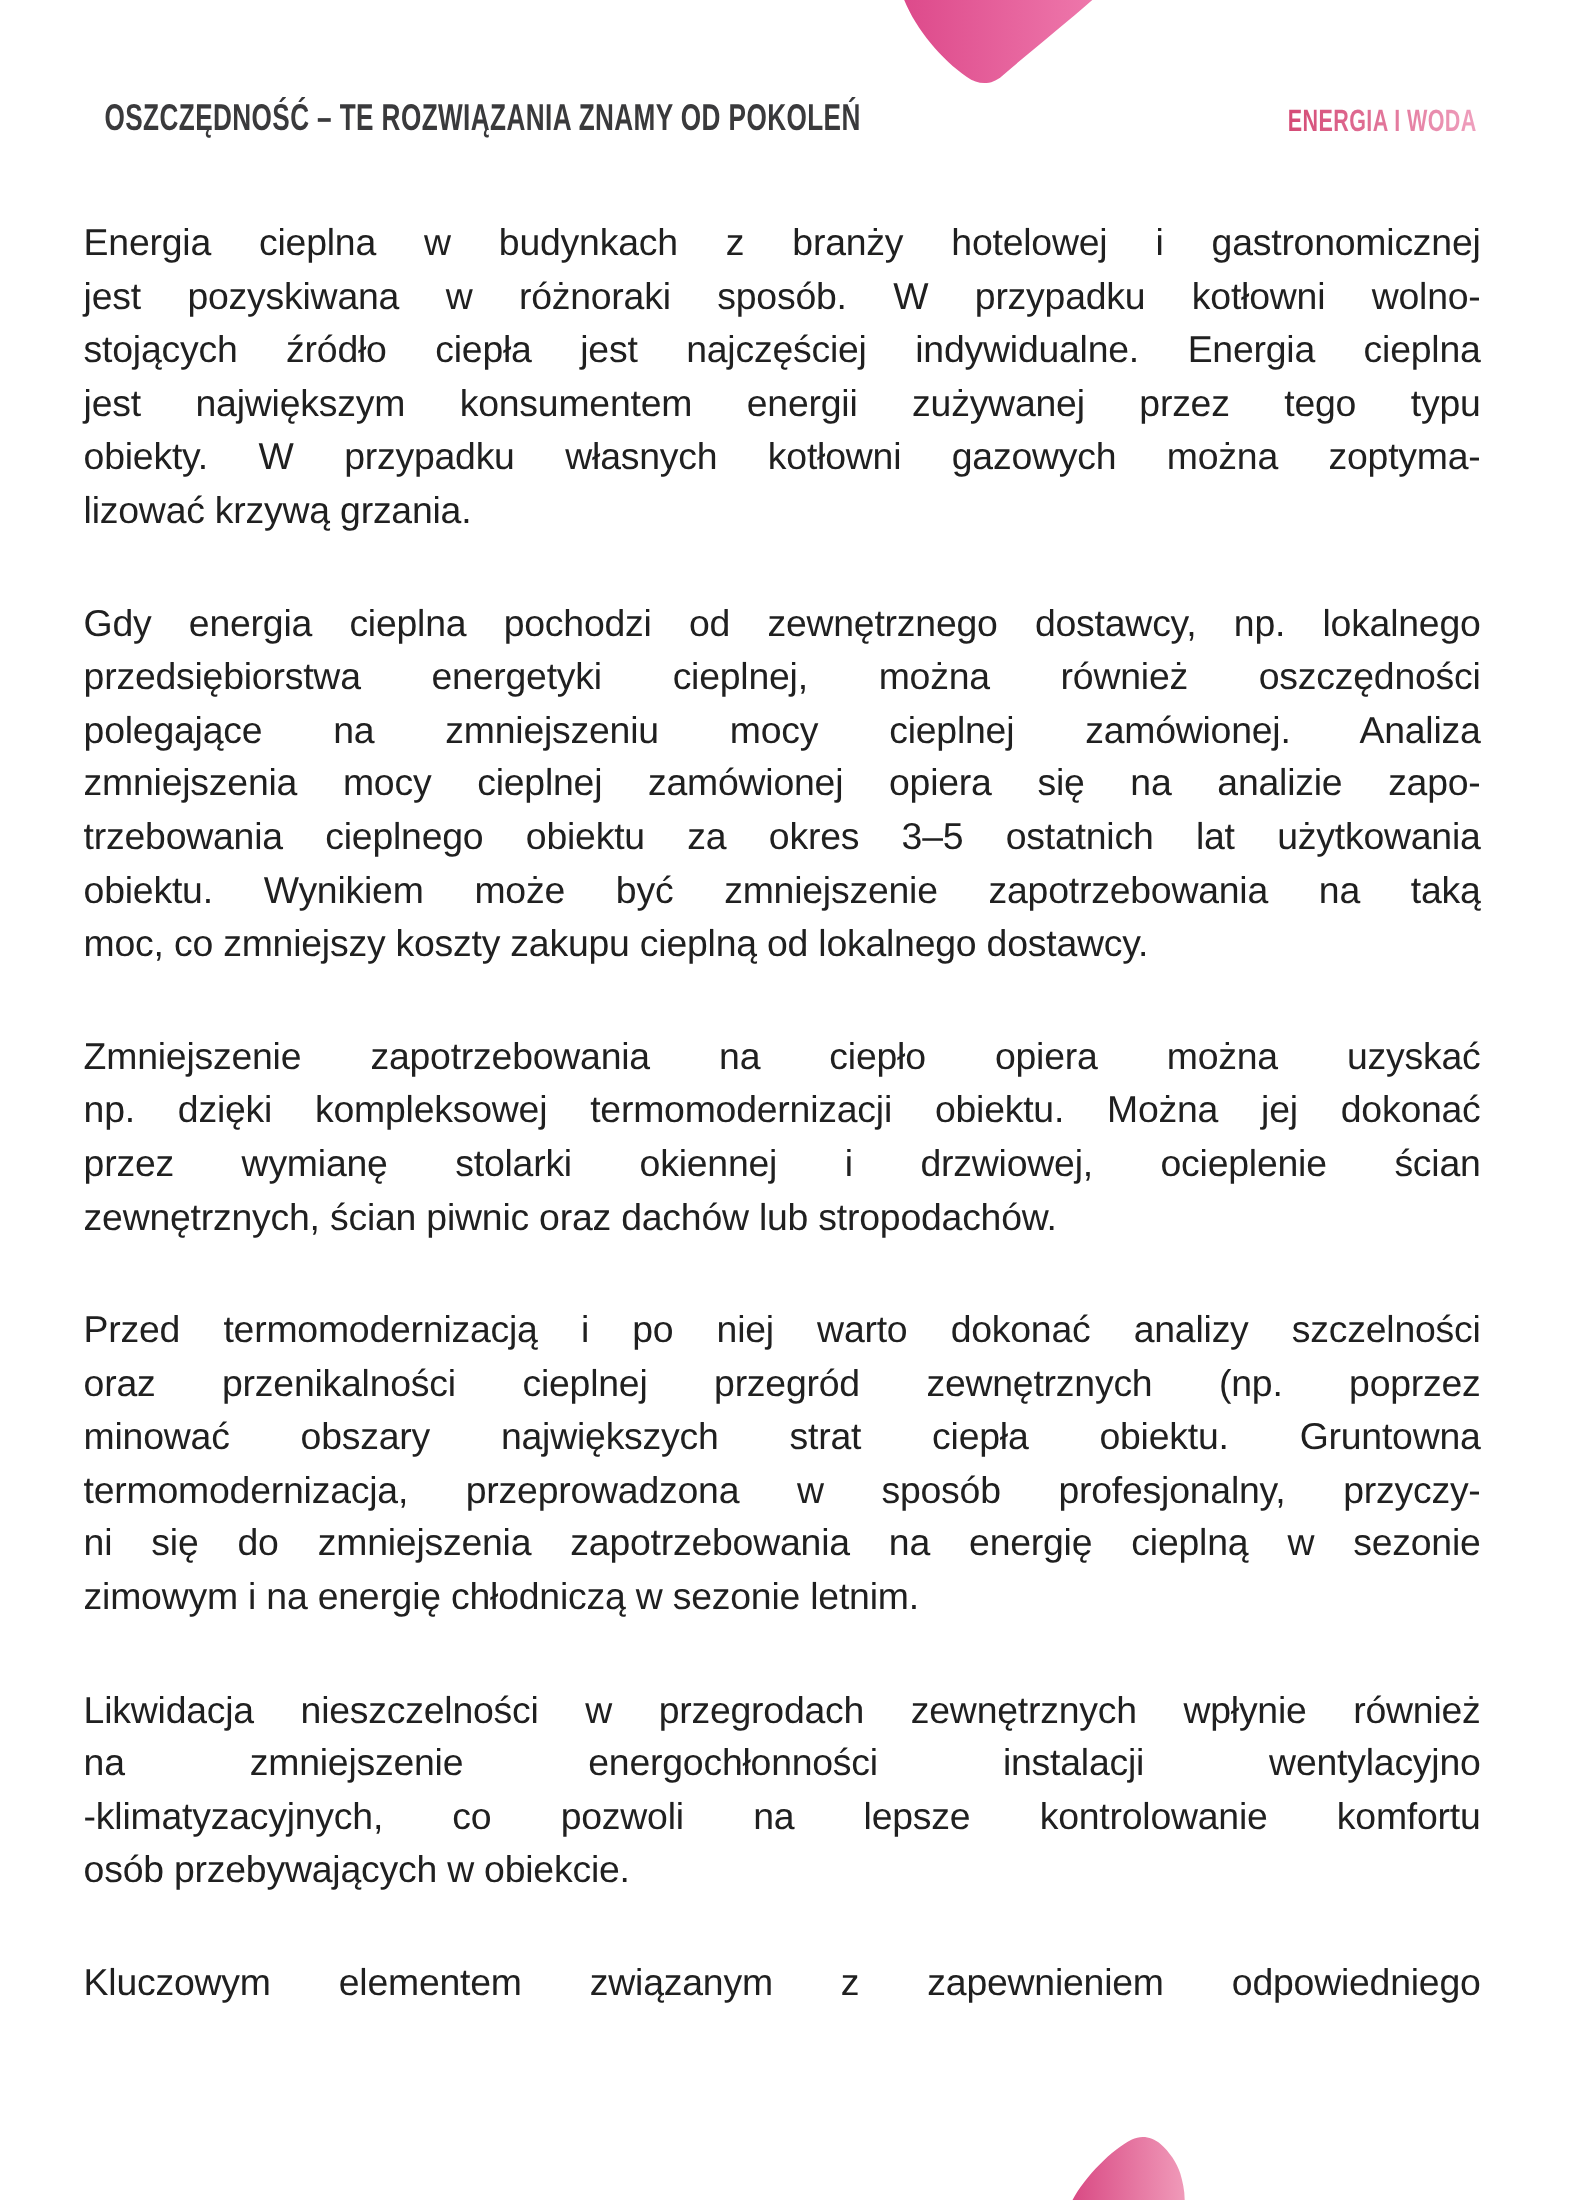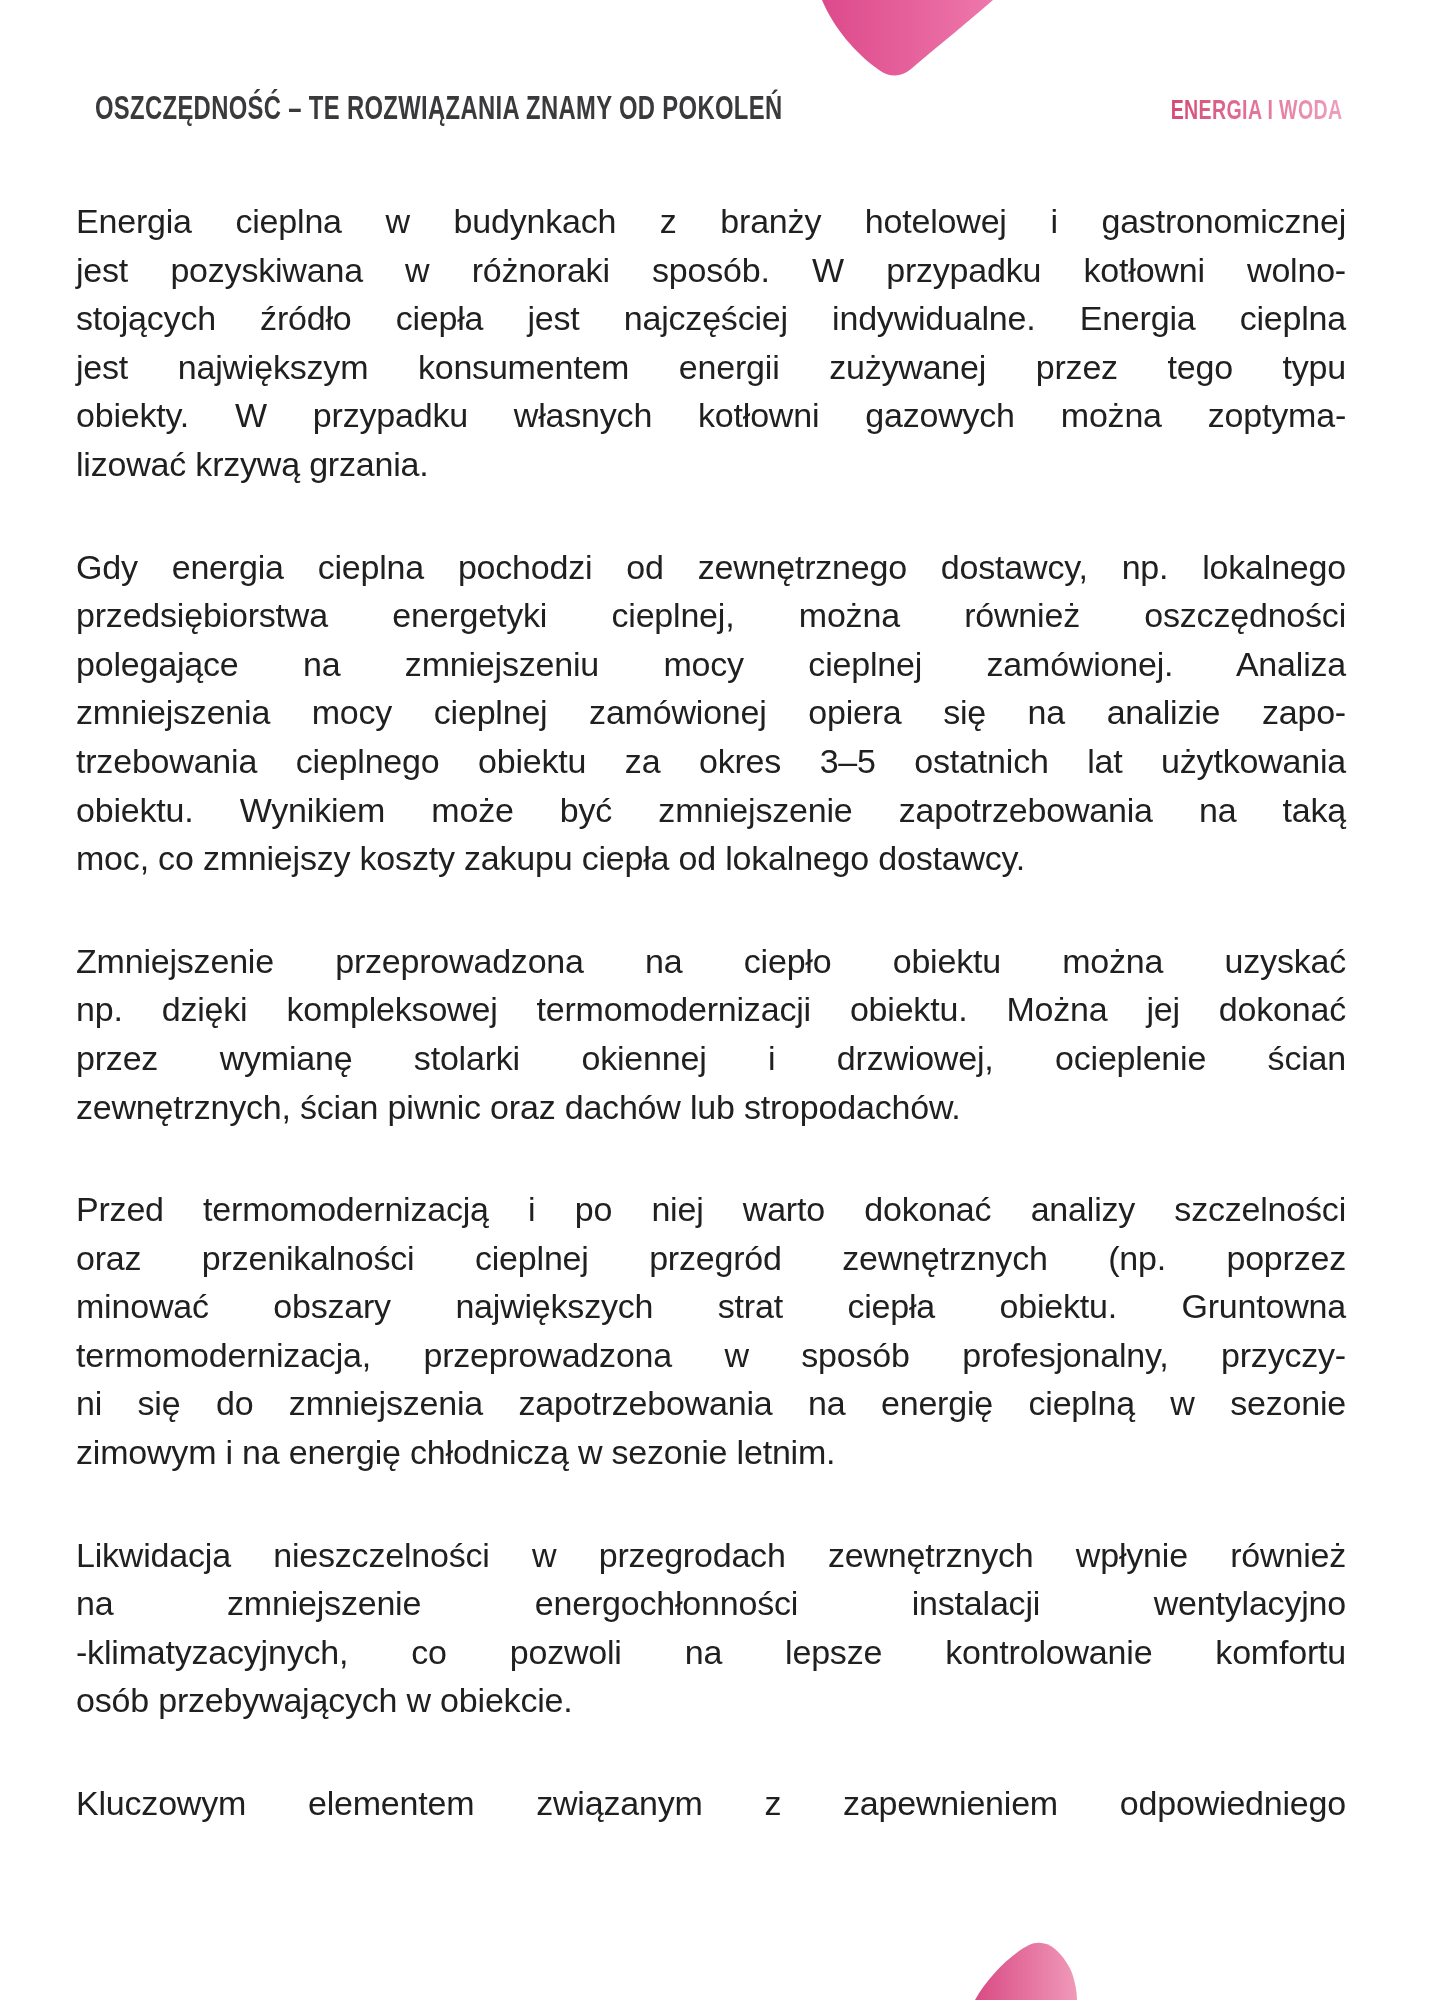--- a/index.html
+++ b/index.html
@@ -102,24 +102,24 @@
         <div class="line">obiekty. W przypadku własnych kotłowni gazowych można zoptyma-</div>
         <div class="line last">lizować krzywą grzania.</div>
       </div>
       <div class="paragraph">
         <div class="line">Gdy energia cieplna pochodzi od zewnętrznego dostawcy, np. lokalnego</div>
         <div class="line">przedsiębiorstwa energetyki cieplnej, można również oszczędności</div>
         <div class="line">polegające na zmniejszeniu mocy cieplnej zamówionej. Analiza</div>
         <div class="line">zmniejszenia mocy cieplnej zamówionej opiera się na analizie zapo-</div>
         <div class="line">trzebowania cieplnego obiektu za okres 3–5 ostatnich lat użytkowania</div>
         <div class="line">obiektu. Wynikiem może być zmniejszenie zapotrzebowania na taką</div>
-        <div class="line last">moc, co zmniejszy koszty zakupu ciepła od lokalnego dostawcy.</div>
+        <div class="line last">moc, co zmniejszy koszty zakupu cieplną od lokalnego dostawcy.</div>
       </div>
       <div class="paragraph">
-        <div class="line">Zmniejszenie przeprowadzona na ciepło obiektu można uzyskać</div>
+        <div class="line">Zmniejszenie zapotrzebowania na ciepło opiera można uzyskać</div>
         <div class="line">np. dzięki kompleksowej termomodernizacji obiektu. Można jej dokonać</div>
         <div class="line">przez wymianę stolarki okiennej i drzwiowej, ocieplenie ścian</div>
         <div class="line last">zewnętrznych, ścian piwnic oraz dachów lub stropodachów.</div>
       </div>
       <div class="paragraph">
         <div class="line">Przed termomodernizacją i po niej warto dokonać analizy szczelności</div>
         <div class="line">oraz przenikalności cieplnej przegród zewnętrznych (np. poprzez</div>
         <div class="line">minować obszary największych strat ciepła obiektu. Gruntowna</div>
         <div class="line">termomodernizacja, przeprowadzona w sposób profesjonalny, przyczy-</div>
         <div class="line">ni się do zmniejszenia zapotrzebowania na energię cieplną w sezonie</div>

